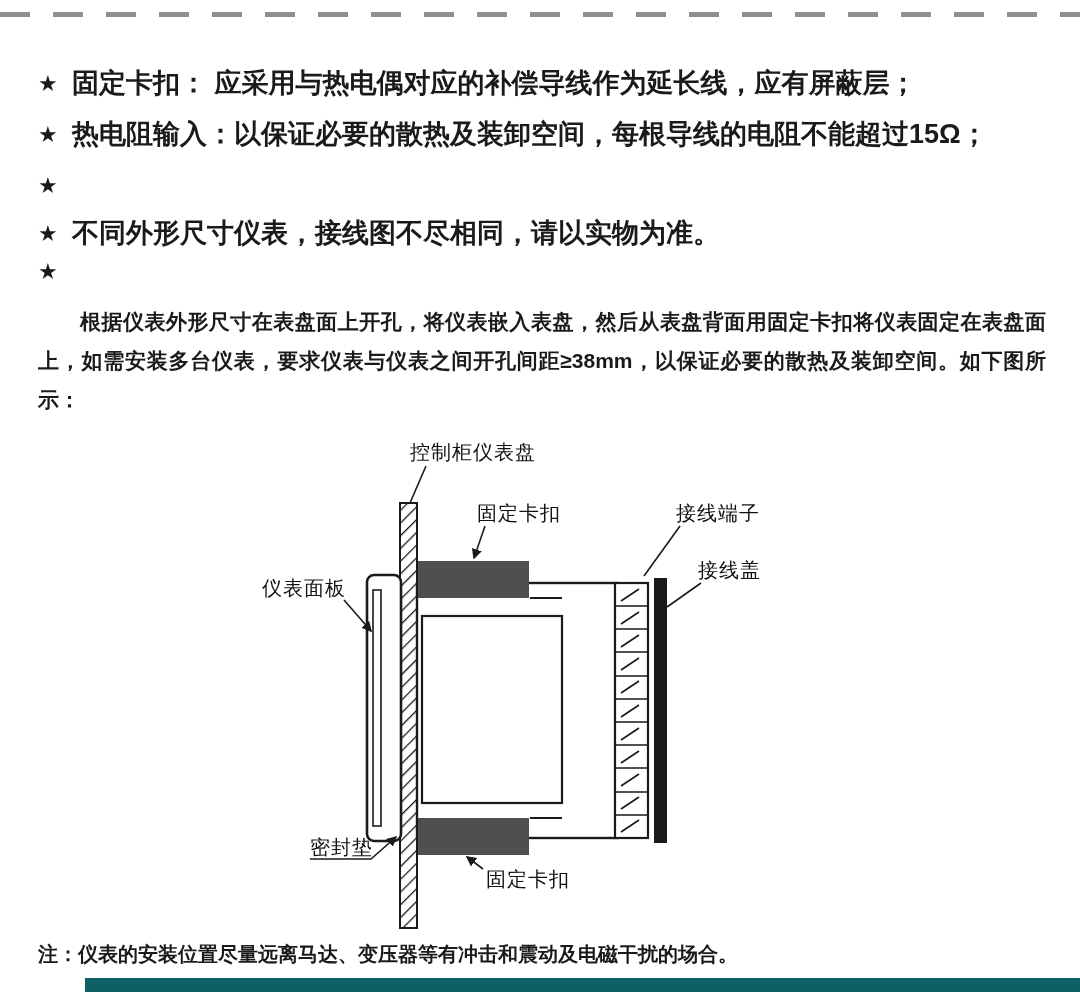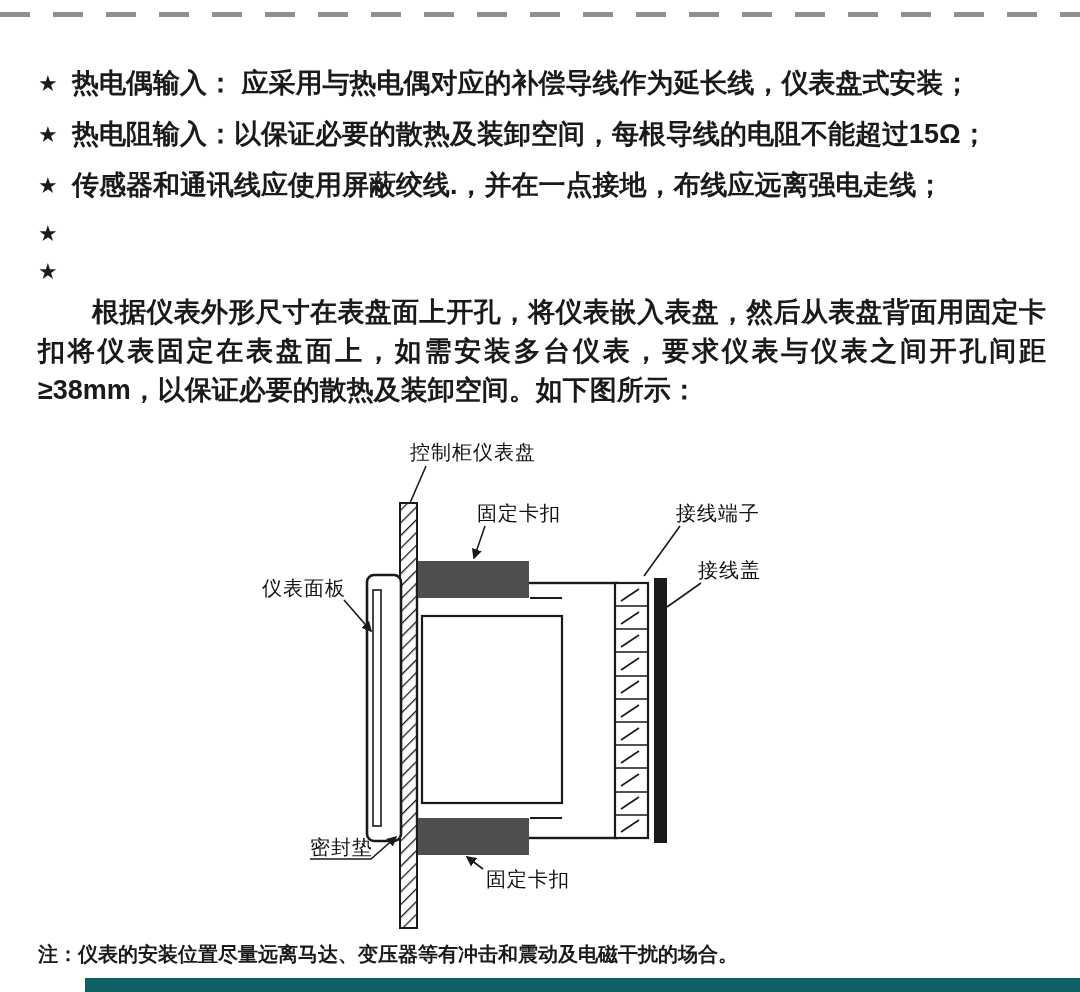--- a/index.html
+++ b/index.html
@@ -12,49 +12,49 @@
   .top-dash{
     position:absolute; top:12px; left:0; width:1080px; height:5px;
     background:repeating-linear-gradient(to right, var(--dash,#8f8f8f) 0 30px, transparent 30px 53px);
   }
   .content{ position:absolute; top:66px; left:38px; width:1008px; }
   .bullet{ display:flex; align-items:flex-start; font-size:27px; font-weight:700; line-height:35px; }
   .bullet .star{ font-size:22px; line-height:35px; flex:0 0 24px; margin-right:10px; }
   .b-gap-lg{ margin-bottom:16px; }
   .b-gap-md{ margin-bottom:13px; }
   .b-gap-sm{ margin-bottom:3px; }
-  .para{ margin-top:4px; font-size:27px; font-weight:700; line-height:39px; text-indent:2em; text-align:justify; }
+  .para{ margin-top:13px; font-size:21px; font-weight:700; line-height:39px; text-indent:2em; text-align:justify; }
   svg.diagram{ position:absolute; left:240px; top:428px; }
   .dlabel{
     font-size:20px; font-weight:500; fill:#111111; letter-spacing:1px;
     font-family:"Liberation Sans","DejaVu Sans",sans-serif;
   }
   .note{ position:absolute; left:38px; top:941px; width:1010px; font-size:20px; font-weight:700; }
   .footer-bar{ position:absolute; left:85px; right:0; bottom:0; height:14px; background:var(--footer-bar,#0f5f66); }
 </style>
 </head>
 <body>
 
 <div class="top-dash"></div>
 
 <div class="content">
   <div class="bullet b-gap-lg">
     <span class="star">★</span>
-    <span>热电偶输入： 应采用与热电偶对应的补偿导线作为延长线，仪表盘式安装；</span>
+    <span>固定卡扣： 应采用与热电偶对应的补偿导线作为延长线，应有屏蔽层；</span>
   </div>
   <div class="bullet b-gap-lg">
     <span class="star">★</span>
     <span>热电阻输入：以保证必要的散热及装卸空间，每根导线的电阻不能超过15Ω；</span>
   </div>
   <div class="bullet b-gap-md">
     <span class="star">★</span>
-    <span>传感器和通讯线应使用屏蔽绞线.，并在一点接地，布线应远离强电走线；</span>
   </div>
   <div class="bullet b-gap-sm">
     <span class="star">★</span>
+    <span>不同外形尺寸仪表，接线图不尽相同，请以实物为准。</span>
   </div>
   <div class="bullet">
     <span class="star">★</span>
   </div>
   <p class="para">根据仪表外形尺寸在表盘面上开孔，将仪表嵌入表盘，然后从表盘背面用固定卡扣将仪表固定在表盘面上，如需安装多台仪表，要求仪表与仪表之间开孔间距≥38mm，以保证必要的散热及装卸空间。如下图所示：</p>
 </div>
 
 <svg class="diagram" width="560" height="512" viewBox="0 0 560 512" aria-hidden="false">
   <defs>
     <pattern id="hatch" width="9" height="9" patternUnits="userSpaceOnUse" patternTransform="rotate(45)">

